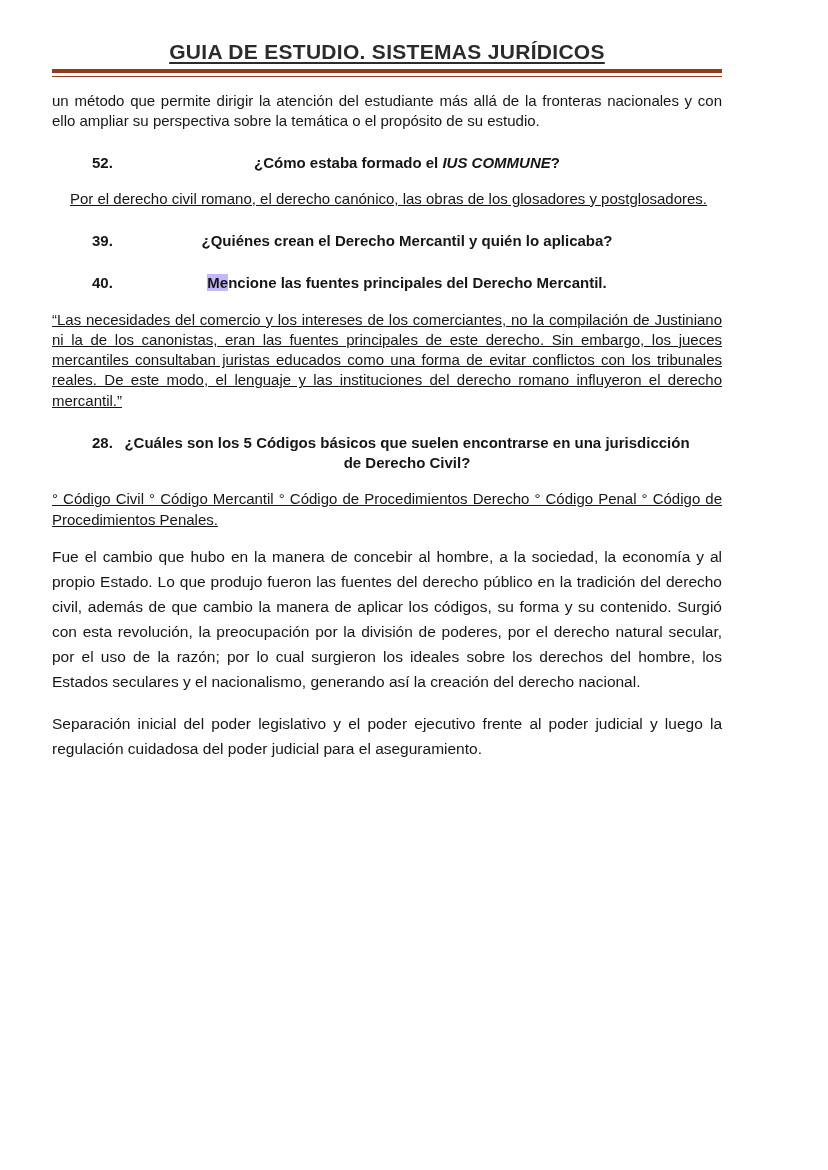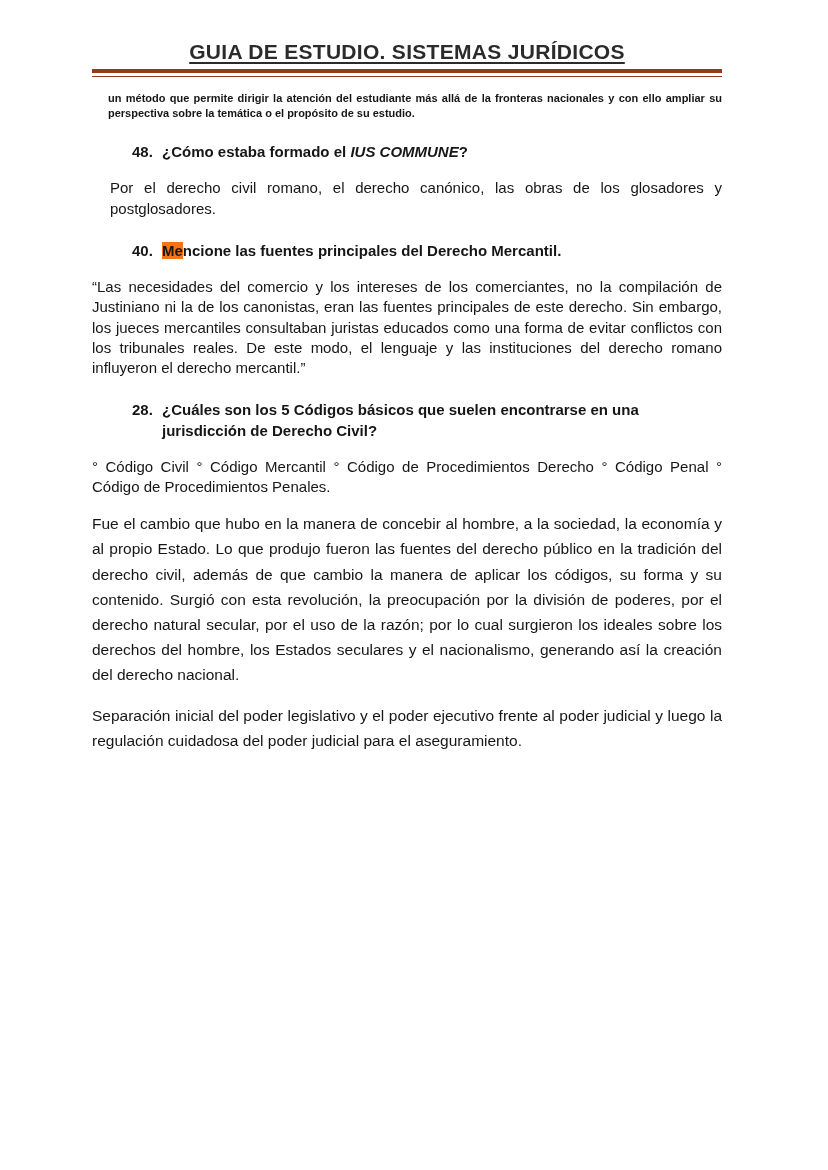--- a/index.html
+++ b/index.html
@@ -3,21 +3,21 @@
 <meta charset="utf-8">
 <style>
   html, body { margin: 0; padding: 0; background: #e9e9e9; }
   .page {
     position: relative;
     width: 828px;
     height: 1170px;
     margin: 0 auto;
     background: #ffffff;
     box-sizing: border-box;
-    padding: 40px 106px 0 92px;
+    padding: 40px 106px 0 52px;
     font-family: "Liberation Sans", sans-serif;
     color: #161616;
     overflow: hidden;
   }
   .doc-header { text-align: center; }
   .doc-title {
     display: inline-block;
     margin: 0;
     font-size: 21px;
     font-weight: bold;
@@ -27,70 +27,74 @@
     text-underline-offset: 3px;
     font-family: "Liberation Sans", sans-serif;
   }
   .header-rule {
     margin-top: 5px;
     height: 3px;
     border-top: 4px solid #953b1c;
     border-bottom: 1.5px solid #953b1c;
   }
   .body-text {
-    font-size: 11px;
+    font-size: 15px;
     line-height: 1.32;
     text-align: justify;
-    margin: 13px 0 13px 16px;
-    font-weight: bold;
+    margin: 13px 0 13px 0;
   }
   .intro { margin-top: 14px; }
   .question {
     display: flex;
     font-weight: bold;
     font-size: 15px;
     line-height: 1.35;
     margin: 22px 0 16px 40px;
   }
   .q-num { flex: 0 0 30px; }
-  .q-text { flex: 1; padding-right: 30px; }
+  .q-text { flex: 1; padding-right: 30px; text-align: center; }
   .q-text em { font-style: italic; }
   .answer {
     font-size: 15px;
     line-height: 1.35;
     text-align: justify;
     margin: 14px 0 14px 18px;
+    text-decoration: underline;
   }
   .answer.flush { margin-left: 0; }
   .answer-alt {
     font-size: 15.5px;
     line-height: 1.62;
     text-align: justify;
     margin: 14px 0 16px 0;
   }
-  .hl { background: #f97316; }
+  .hl { background: #c4b5fd; }
 </style>
 </head>
 <body>
 
 <div class="page">
 
   <div class="doc-header">
     <h1 class="doc-title">GUIA DE ESTUDIO. SISTEMAS JURÍDICOS</h1>
     <div class="header-rule"></div>
   </div>
 
   <p class="body-text intro">un método que permite dirigir la atención del estudiante más allá de la fronteras nacionales y con ello ampliar su perspectiva sobre la temática o el propósito de su estudio.</p>
 
   <div class="question">
-    <span class="q-num">48.</span>
+    <span class="q-num">52.</span>
     <span class="q-text"><span>¿Cómo estaba formado el </span><em>IUS COMMUNE</em><span>?</span></span>
   </div>
   <p class="answer">Por el derecho civil romano, el derecho canónico, las obras de los glosadores y postglosadores.</p>
 
+  <div class="question">
+    <span class="q-num">39.</span>
+    <span class="q-text">¿Quiénes crean el Derecho Mercantil y quién lo aplicaba?</span>
+  </div>
 
   <div class="question">
     <span class="q-num">40.</span>
     <span class="q-text"><span class="hl">Me</span><span>ncione las fuentes principales del Derecho Mercantil.</span></span>
   </div>
   <p class="answer flush">“Las necesidades del comercio y los intereses de los comerciantes, no la compilación de Justiniano ni la de los canonistas, eran las fuentes principales de este derecho. Sin embargo, los jueces mercantiles consultaban juristas educados como una forma de evitar conflictos con los tribunales reales. De este modo, el lenguaje y las instituciones del derecho romano influyeron el derecho mercantil.”</p>
 
   <div class="question">
     <span class="q-num">28.</span>
     <span class="q-text">¿Cuáles son los 5 Códigos básicos que suelen encontrarse en una jurisdicción de Derecho Civil?</span>

